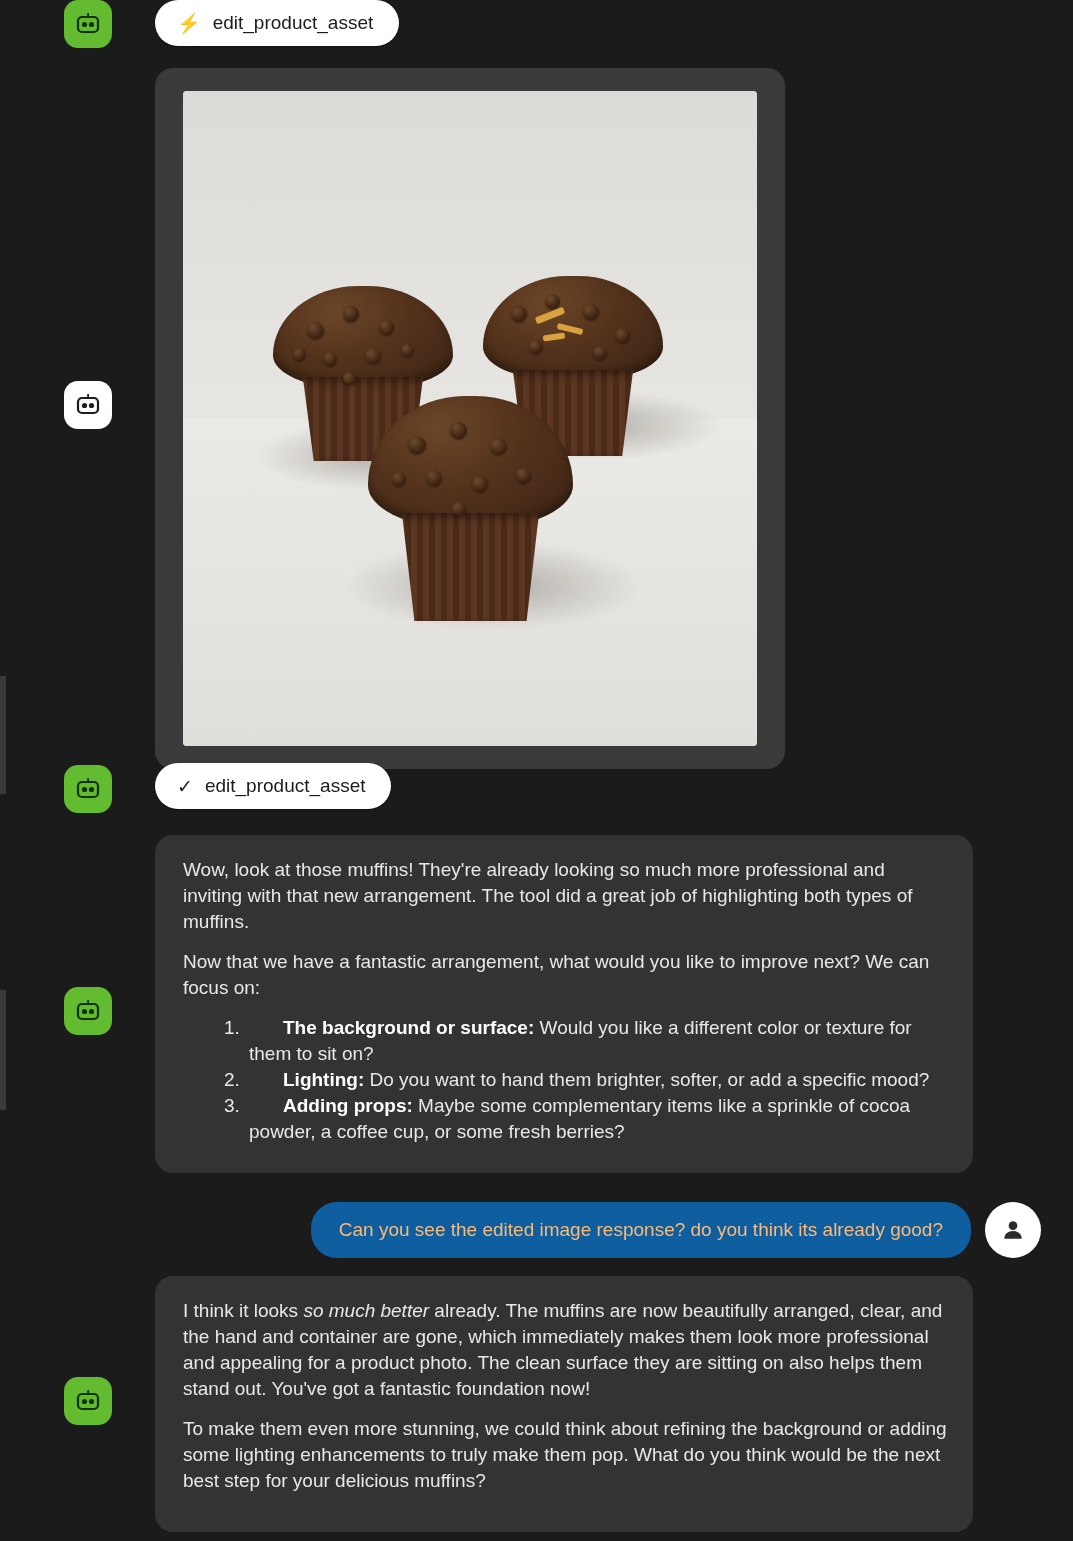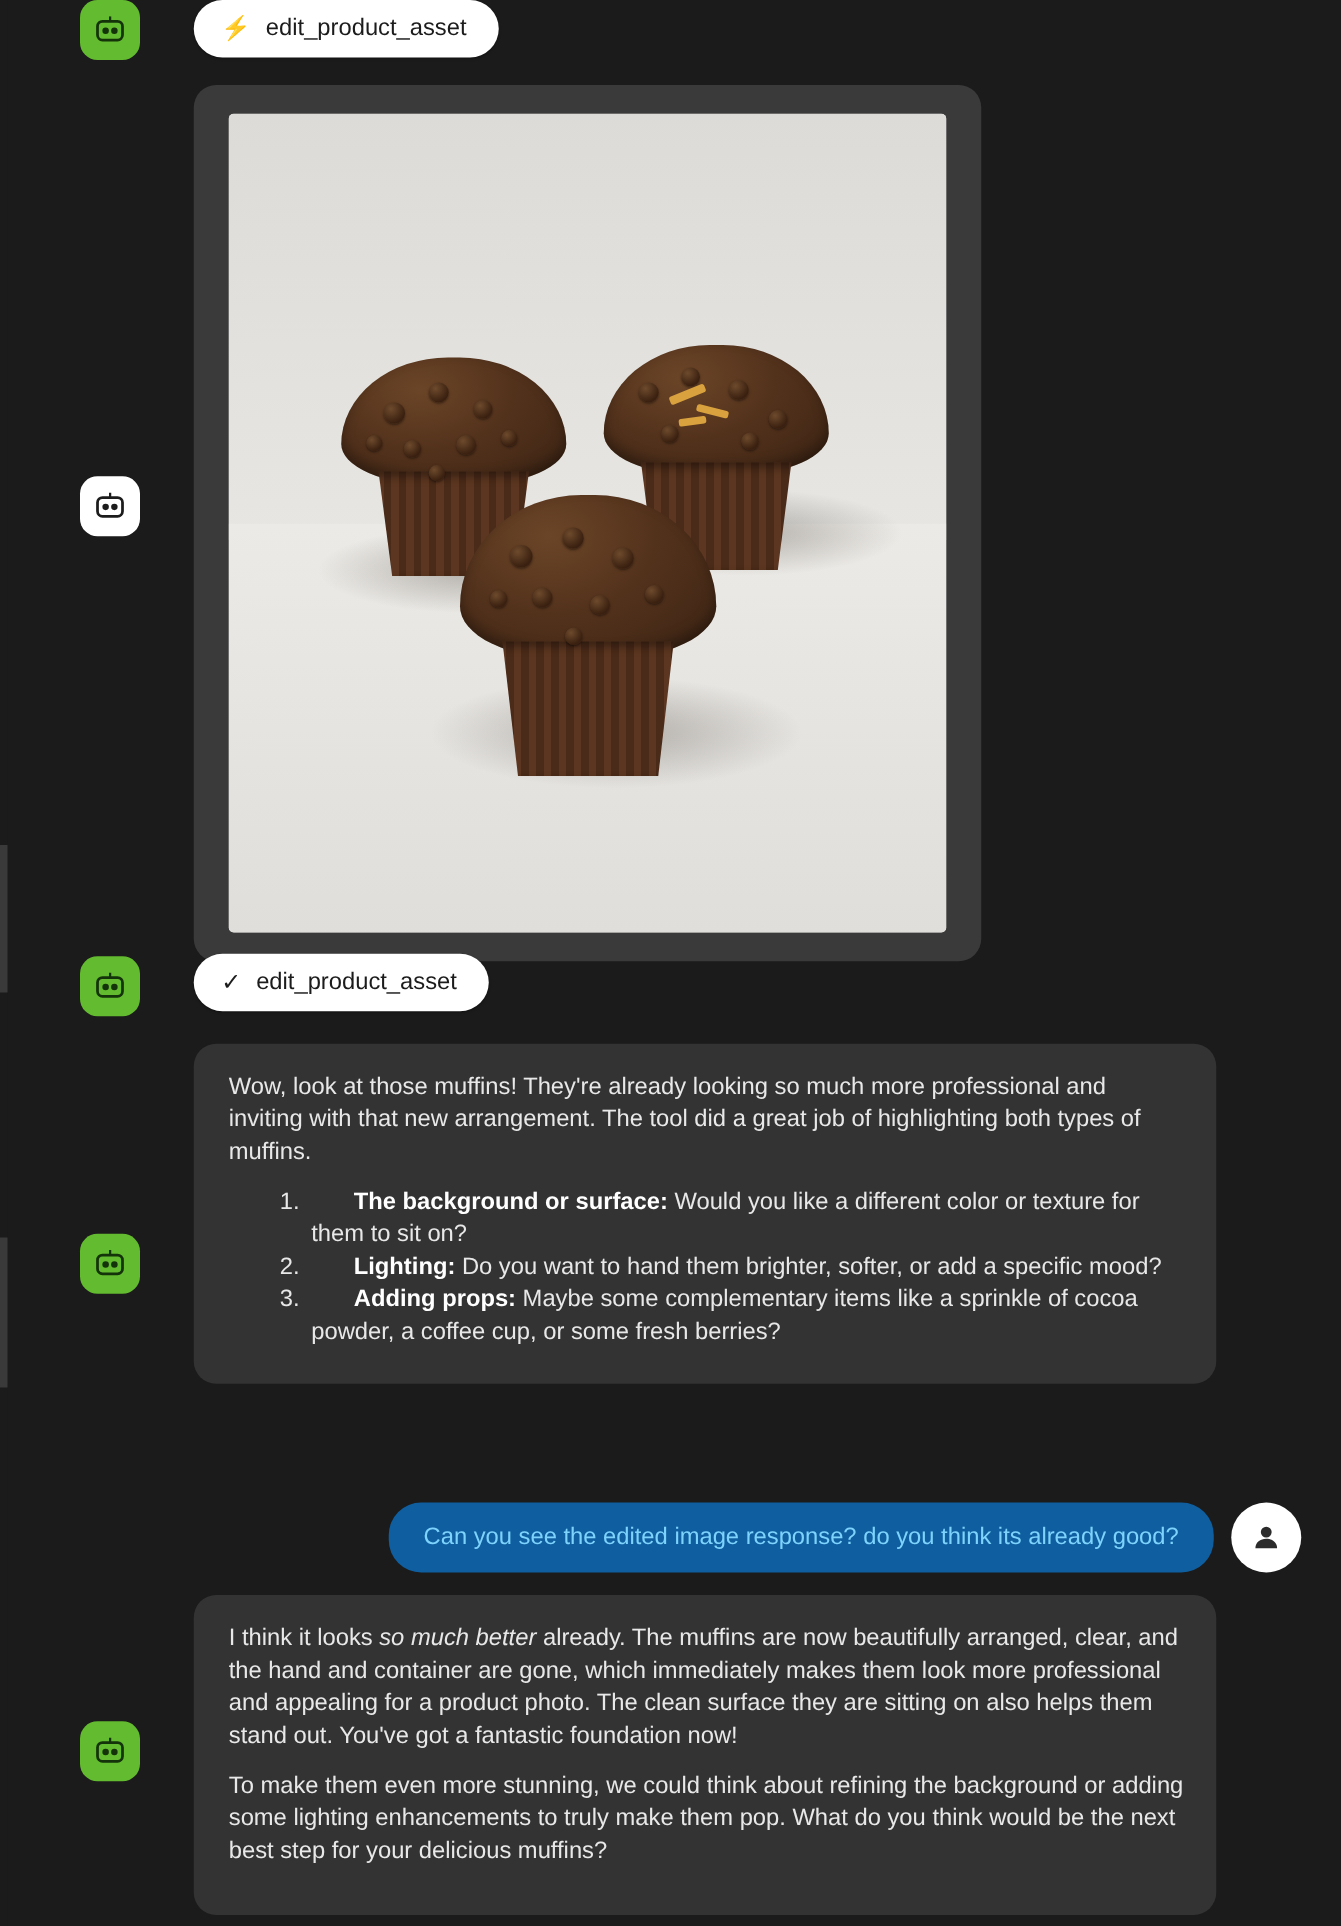--- a/index.html
+++ b/index.html
@@ -145,21 +145,21 @@
   .bubble-assistant ol {
     margin: 6px 0 4px 0;
     padding-left: 62px;
   }
   .bubble-assistant ol li { margin-bottom: 0px; padding-left: 4px; }
   .bubble-assistant b { font-weight: 700; color: #ffffff; margin-left: 34px; }
   .bubble-assistant i { font-style: italic; }
 
   .bubble-user {
     background: #0f5fa0;
-    color: #7dd3fc;
+    color: #fdba74;
     border-radius: 26px;
     padding: 16px 28px;
     font-size: 19px;
     line-height: 24px;
   }
   .user-row {
     display: flex;
     align-items: center;
     justify-content: flex-end;
     gap: 14px;
@@ -273,20 +273,21 @@
       <div class="avatar green" style="position:absolute;left:64px;top:987px;">
         <svg class="bot-glyph" viewBox="0 0 26 22">
           <rect x="3" y="4" width="20" height="15" rx="4" fill="none" stroke="#14330a" stroke-width="2.2"></rect>
           <circle cx="9.5" cy="11.5" r="2.6" fill="#14330a"></circle>
           <circle cx="16.5" cy="11.5" r="2.6" fill="#14330a"></circle>
           <rect x="12.2" y="0" width="1.8" height="4" fill="#14330a"></rect>
         </svg>
       </div>
       <div class="bubble-assistant" style="position:absolute;left:155px;top:835px;width:832px;">
         <p>Wow, look at those muffins! They're already looking so much more professional and inviting with that new arrangement. The tool did a great job of highlighting both types of muffins.</p>
+        <p>Now that we have a fantastic arrangement, what would you like to improve next? We can focus on:</p>
         <ol>
           <li>
             <b>The background or surface:</b><span> Would you like a different color or texture for them to sit on?</span>
           </li>
           <li>
             <b>Lighting:</b><span> Do you want to hand them brighter, softer, or add a specific mood?</span>
           </li>
           <li>
             <b>Adding props:</b><span> Maybe some complementary items like a sprinkle of cocoa powder, a coffee cup, or some fresh berries?</span>
           </li>

